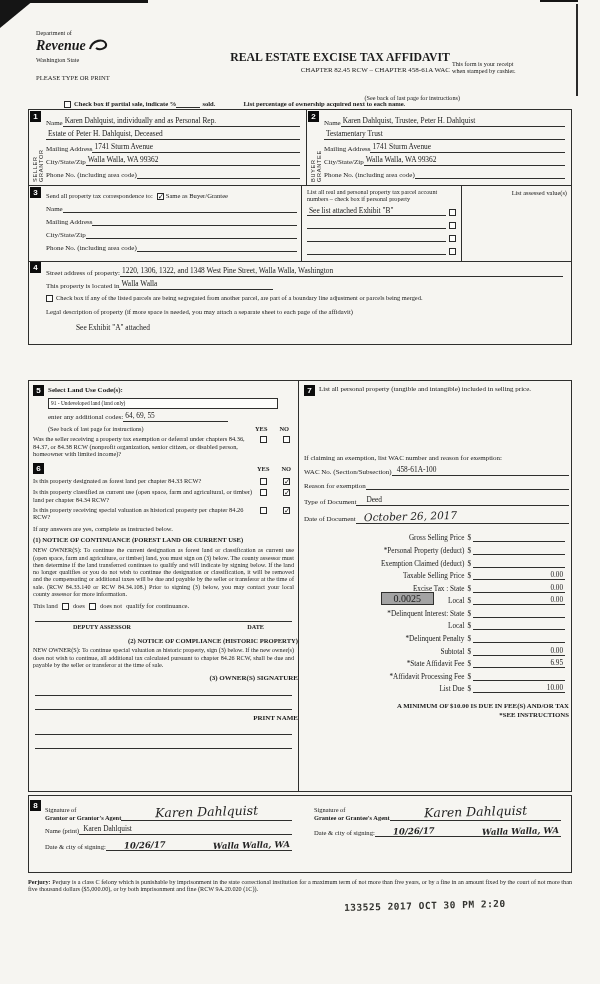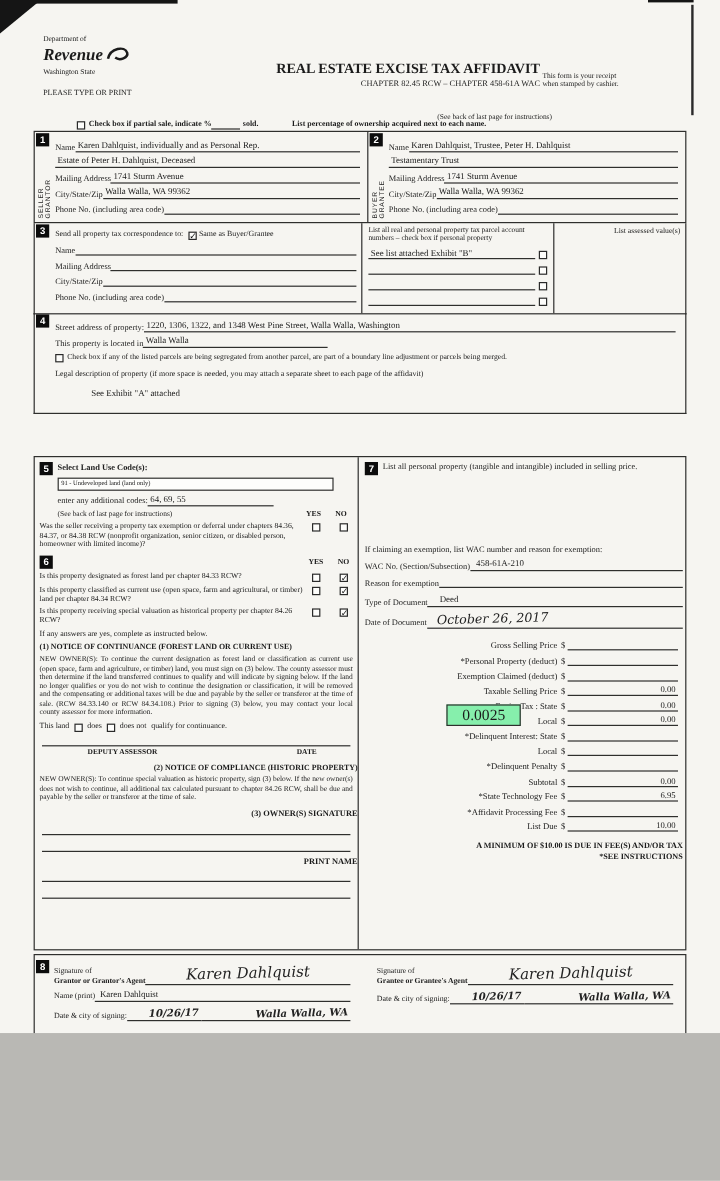--- a/index.html
+++ b/index.html
@@ -1,16 +1,16 @@
 <!DOCTYPE html>
 <html><head>
 <meta charset="utf-8">
 <style>
   html,body{margin:0;padding:0;background:#b9b8b4;}
-  .page{position:relative;width:600px;height:861px;margin:0 auto;background:#f6f5f1;font-family:"Liberation Serif",serif;color:#1b1b1b;overflow:hidden;}
+  .page{position:relative;width:600px;height:984px;margin:0 auto;background:#f6f5f1;font-family:"Liberation Serif",serif;color:#1b1b1b;overflow:hidden;}
   .abs{position:absolute}
   .b{font-weight:bold}
   .ctr{text-align:right}
   .jst{text-align:justify}
   .f5{font-size:5.4px;line-height:1.2}
   .f6{font-size:6.2px;line-height:1.18}
   .f63{font-size:6.4px;line-height:1.15}
   .f65{font-size:6.6px;line-height:1.18}
   .f7{font-size:7px;line-height:1.2}
   .box{border:1px solid #2f2f2d;box-sizing:border-box}
@@ -279,21 +279,21 @@
 
     <div style="flex:1;padding:4px 2px 0 5px;box-sizing:border-box">
       <div style="display:flex;gap:4px">
         <span class="secnum">7</span>
         <span class="f7" style="width:230px">List all personal property (tangible and intangible) included in selling price.</span>
       </div>
       <div style="height:58px"></div>
       <div class="f7">If claiming an exemption, list WAC number and reason for exemption:</div>
       <div class="frow f7" style="margin-top:4px">
         <span class="lbl">WAC No. (Section/Subsection)</span>
-        <span class="uline typed" style="padding-left:5px">458-61A-210</span>
+        <span class="uline typed" style="padding-left:5px">458-61A-100</span>
       </div>
       <div class="frow f7" style="margin-top:5px">
         <span class="lbl">Reason for exemption</span>
         <span class="uline"></span>
       </div>
       <div class="frow f7" style="margin-top:6px">
         <span class="lbl">Type of Document</span>
         <span class="uline typed" style="padding-left:10px">Deed</span>
       </div>
       <div class="frow f7" style="margin-top:4px">
@@ -321,21 +321,21 @@
             <span class="mlbl">Taxable Selling Price</span>
             <span class="mdollar">$</span>
             <span class="mline">0.00</span>
           </div>
         <div class="mrow">
             <span class="mlbl">Excise Tax : State</span>
             <span class="mdollar">$</span>
             <span class="mline">0.00</span>
           </div>
         <div class="mrow">
-            <span class="box" style="font-size:13px;padding:0 12px;margin-right:14px;background:#86efac">0.0025</span>
+            <span class="box" style="font-size:10px;padding:0 12px;margin-right:14px;background:#a3a3a3">0.0025</span>
             <span class="mlbl">Local</span>
             <span class="mdollar">$</span>
             <span class="mline">0.00</span>
           </div>
         <div class="mrow">
             <span class="mlbl">*Delinquent Interest: State</span>
             <span class="mdollar">$</span>
             <span class="mline"></span>
           </div>
         <div class="mrow">
@@ -347,21 +347,21 @@
             <span class="mlbl">*Delinquent Penalty</span>
             <span class="mdollar">$</span>
             <span class="mline"></span>
           </div>
         <div class="mrow">
             <span class="mlbl">Subtotal</span>
             <span class="mdollar">$</span>
             <span class="mline">0.00</span>
           </div>
         <div class="mrow">
-            <span class="mlbl">*State Technology Fee</span>
+            <span class="mlbl">*State Affidavit Fee</span>
             <span class="mdollar">$</span>
             <span class="mline">6.95</span>
           </div>
         <div class="mrow">
             <span class="mlbl">*Affidavit Processing Fee</span>
             <span class="mdollar">$</span>
             <span class="mline"></span>
           </div>
         <div class="mrow">
             <span class="mlbl">List Due</span>

